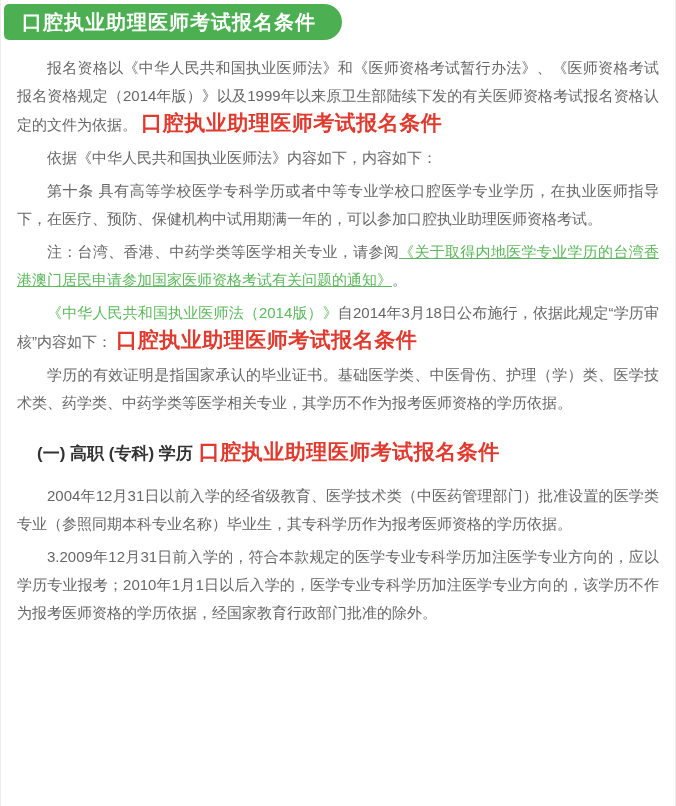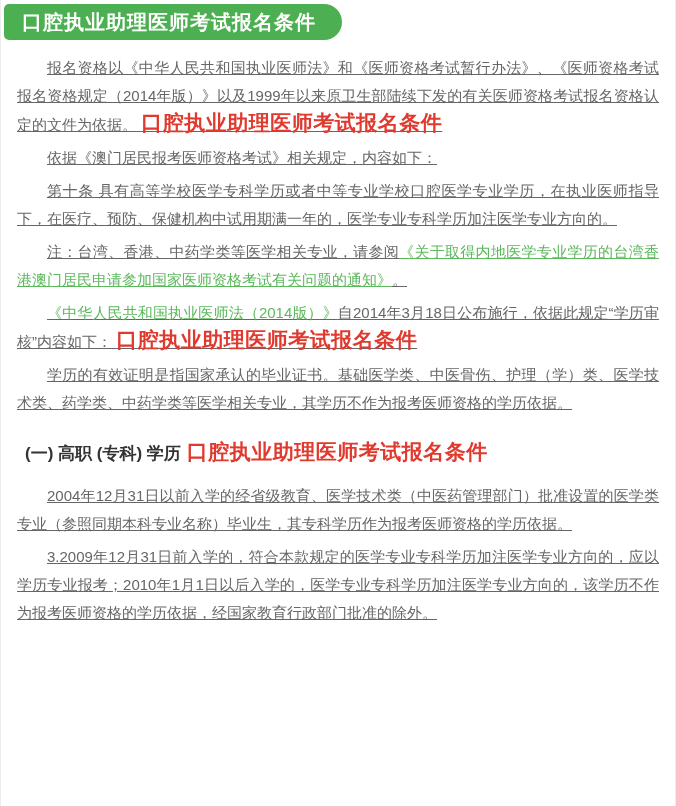--- a/index.html
+++ b/index.html
@@ -33,40 +33,39 @@
   .content {
     padding: 14px 16px 0 16px;
     color: #666666;
     font-size: 15px;
     line-height: 28px;
     text-align: justify;
   }
   p.para {
     text-indent: 2em;
     margin-bottom: 5px;
-    text-decoration: underline;
   }
   .red-keyword {
     color: #e0392e;
     font-size: 21px;
     font-weight: bold;
     line-height: 1.2;
     letter-spacing: 0.5px;
   }
   a.green-link {
     color: #5cb85c;
     text-decoration: none;
     cursor: pointer;
   }
   a.green-link.underlined {
     text-decoration: underline;
   }
   h2.section-heading {
     text-indent: 0;
-    margin: 22px 0 14px 8px;
+    margin: 22px 0 14px 20px;
     color: #333333;
     font-size: 17px;
     font-weight: bold;
     line-height: 28px;
   }
   h2.section-heading .red-keyword {
     font-size: 21px;
     margin-left: 6px;
   }
 </style>
@@ -76,23 +75,23 @@
 <div class="page">
 
   <div class="banner">
     <span>口腔执业助理医师考试报名条件</span>
   </div>
 
   <div class="content">
 
     <p class="para"><span>报名资格以《中华人民共和国执业医师法》和《医师资格考试暂行办法》、《医师资格考试报名资格规定（2014年版）》以及1999年以来原卫生部陆续下发的有关医师资格考试报名资格认定的文件为依据。</span> <span class="red-keyword">口腔执业助理医师考试报名条件</span></p>
 
-    <p class="para"><span>依据《澳门居民报考医师资格考试》相关规定，内容如下：</span></p>
+    <p class="para"><span>依据《中华人民共和国执业医师法》内容如下，内容如下：</span></p>
 
-    <p class="para"><span>第十条 具有高等学校医学专科学历或者中等专业学校口腔医学专业学历，在执业医师指导下，在医疗、预防、保健机构中试用期满一年的，医学专业专科学历加注医学专业方向的。</span></p>
+    <p class="para"><span>第十条 具有高等学校医学专科学历或者中等专业学校口腔医学专业学历，在执业医师指导下，在医疗、预防、保健机构中试用期满一年的，可以参加口腔执业助理医师资格考试。</span></p>
 
     <p class="para"><span>注：台湾、香港、中药学类等医学相关专业，请参阅</span><a class="green-link underlined">《关于取得内地医学专业学历的台湾香港澳门居民申请参加国家医师资格考试有关问题的通知》</a><span>。</span></p>
 
     <p class="para"><a class="green-link">《中华人民共和国执业医师法（2014版）》</a><span>自2014年3月18日公布施行，依据此规定“学历审核”内容如下：</span> <span class="red-keyword">口腔执业助理医师考试报名条件</span></p>
 
     <p class="para"><span>学历的有效证明是指国家承认的毕业证书。基础医学类、中医骨伤、护理（学）类、医学技术类、药学类、中药学类等医学相关专业，其学历不作为报考医师资格的学历依据。</span></p>
 
     <h2 class="section-heading"><span>(一) 高职 (专科) 学历</span><span class="red-keyword">口腔执业助理医师考试报名条件</span></h2>
 
 

